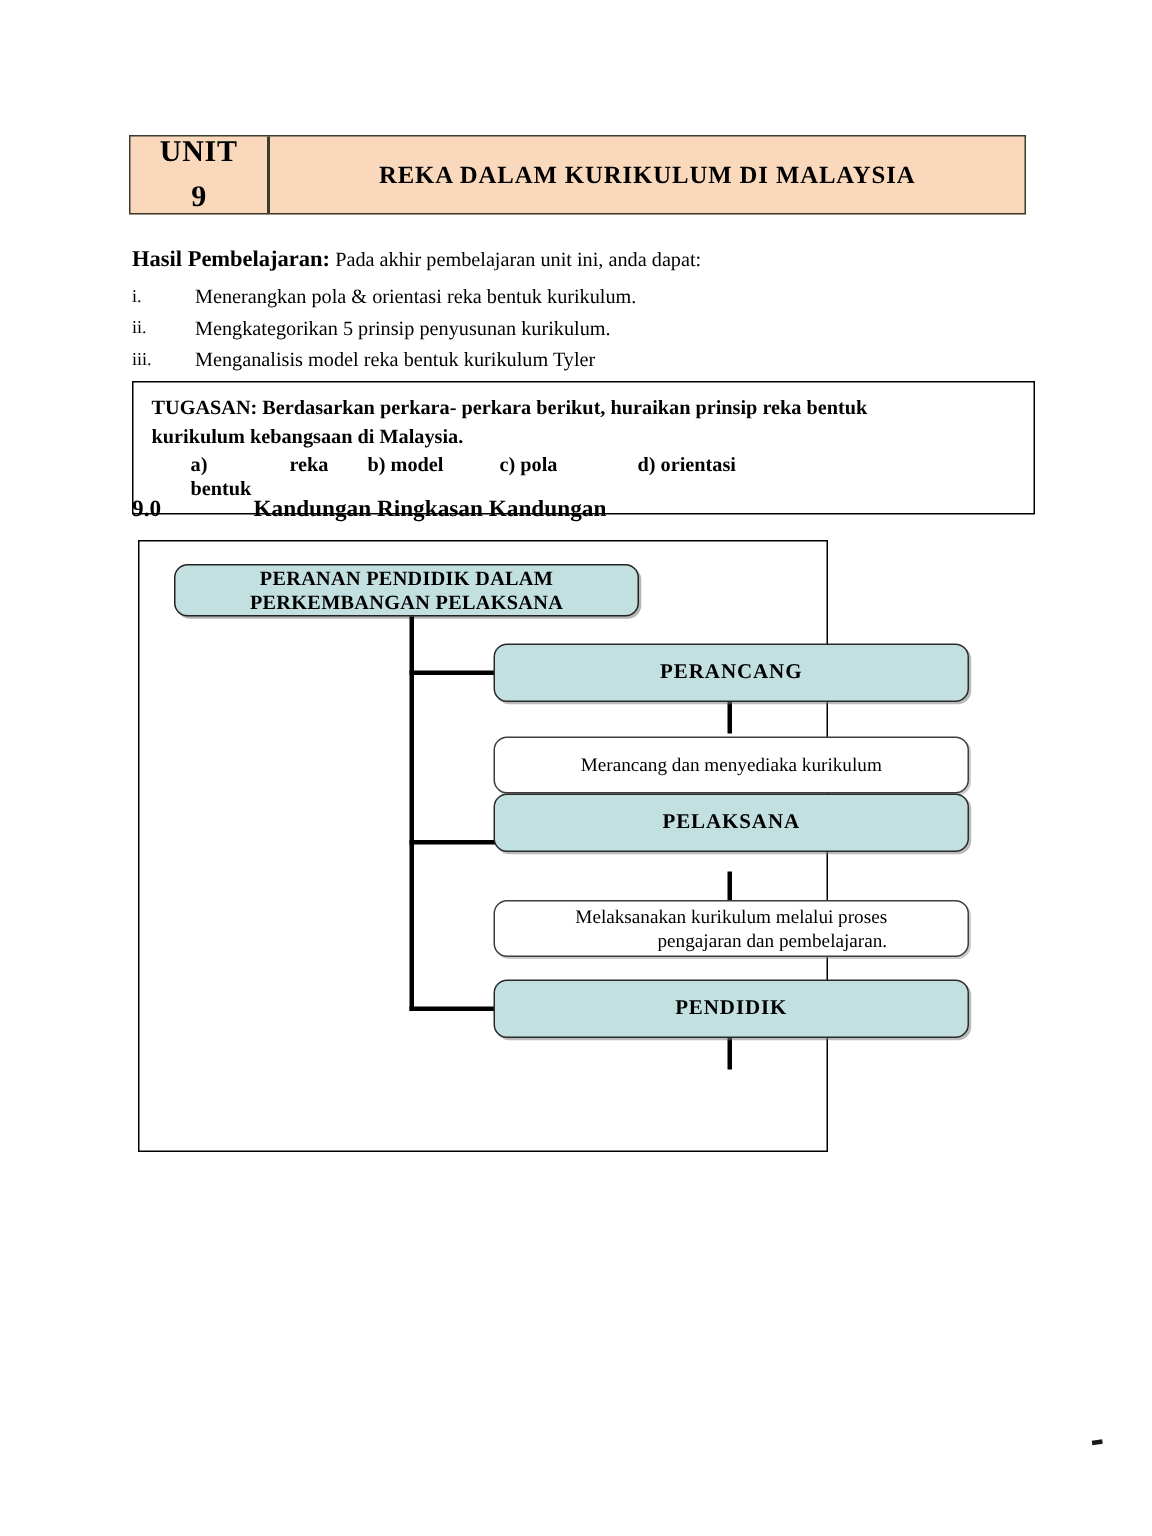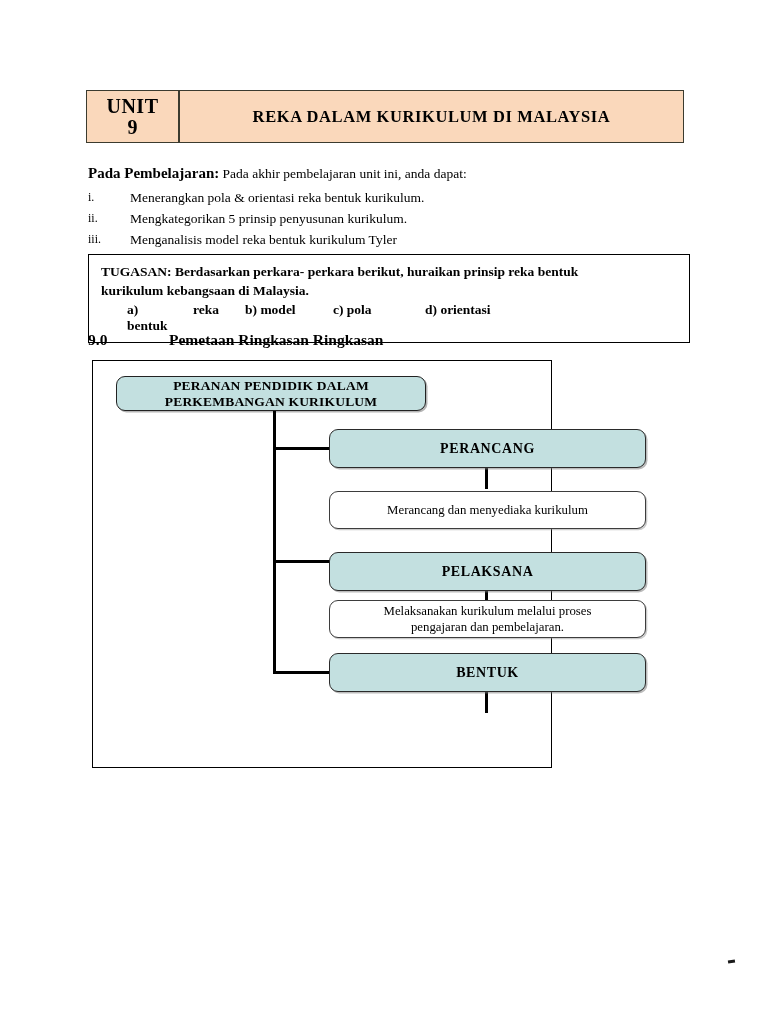--- a/index.html
+++ b/index.html
@@ -37,21 +37,21 @@
     display: flex;
     align-items: stretch;
   }
   .unit-badge {
     width: 93px;
     border-right: 2px solid #3b3b2f;
     box-sizing: border-box;
     display: flex;
     flex-direction: column;
     align-items: center;
-    justify-content: center;
+    justify-content: space-between;
     line-height: 1.05;
   }
   .unit-badge .unit-word {
     font-size: 20px;
     font-weight: bold;
     letter-spacing: 0.5px;
   }
   .unit-badge .unit-num {
     font-size: 20px;
     font-weight: bold;
@@ -268,21 +268,21 @@
       <span class="unit-word">UNIT</span>
       <span class="unit-num">9</span>
     </div>
     <div class="unit-title-cell">
       <span class="unit-title">REKA DALAM KURIKULUM DI MALAYSIA</span>
     </div>
   </div>
 
   <div class="outcomes">
     <div class="outcomes-lead">
-      <span class="lead-label">Pada Pembelajaran:</span>
+      <span class="lead-label">Hasil Pembelajaran:</span>
       <span>Pada akhir pembelajaran unit ini, anda dapat:</span>
     </div>
     <ul class="outcomes-list">
       <li>
         <span class="marker">i.</span>
         <span>Menerangkan pola &amp; orientasi reka bentuk kurikulum.</span>
       </li>
       <li>
         <span class="marker">ii.</span>
         <span>Mengkategorikan 5 prinsip penyusunan kurikulum.</span>
@@ -302,62 +302,62 @@
         <span class="lbl">a)</span><span>reka bentuk</span>
       </span>
       <span class="opt-b">b) model</span>
       <span class="opt-c">c) pola</span>
       <span class="opt-d">d) orientasi</span>
     </div>
   </div>
 
   <div class="section-heading">
     <span class="sec-num">9.0</span>
-    <span>Pemetaan Ringkasan Ringkasan</span>
+    <span>Kandungan Ringkasan Kandungan</span>
   </div>
 
   <div class="flow-frame">
     <div class="flow-inner">
 
       <div class="node-root">
         <div class="root-text">
           <div>PERANAN PENDIDIK DALAM</div>
-          <div>PERKEMBANGAN KURIKULUM</div>
+          <div>PERKEMBANGAN PELAKSANA</div>
         </div>
       </div>
 
       <div class="conn trunk"></div>
       <div class="conn branch" style="top:86px;"></div>
       <div class="conn branch" style="top:199px;"></div>
       <div class="conn branch" style="top:310px;"></div>
       <div class="conn stub" style="top:107px;"></div>
       <div class="conn stub" style="top:220px;"></div>
       <div class="conn stub" style="top:331px;"></div>
 
       <div class="node-role" style="top:68px;">
         <span class="role-text">PERANCANG</span>
       </div>
       <div class="node-desc" style="top:130px;">
         <div class="desc-text">
           <div>Merancang dan menyediaka kurikulum</div>
         </div>
       </div>
 
-      <div class="node-role" style="top:191px;">
+      <div class="node-role" style="top:168px;">
         <span class="role-text">PELAKSANA</span>
       </div>
-      <div class="node-desc" style="top:239px;">
+      <div class="node-desc" style="top:239px;text-align:right;">
         <div class="desc-text">
           <div>Melaksanakan kurikulum melalui proses</div>
           <div>pengajaran dan pembelajaran.</div>
         </div>
       </div>
 
       <div class="node-role" style="top:292px;">
-        <span class="role-text">BENTUK</span>
+        <span class="role-text">PENDIDIK</span>
       </div>
 
     </div>
   </div>
 
   <div class="corner-mark"></div>
 
 </div>
 
 </body></html>

